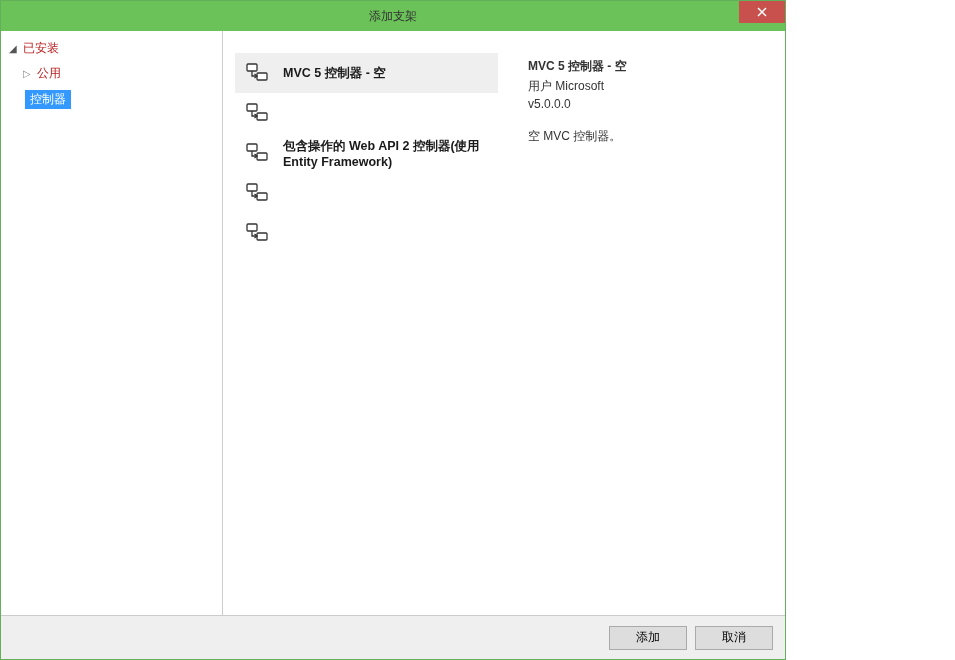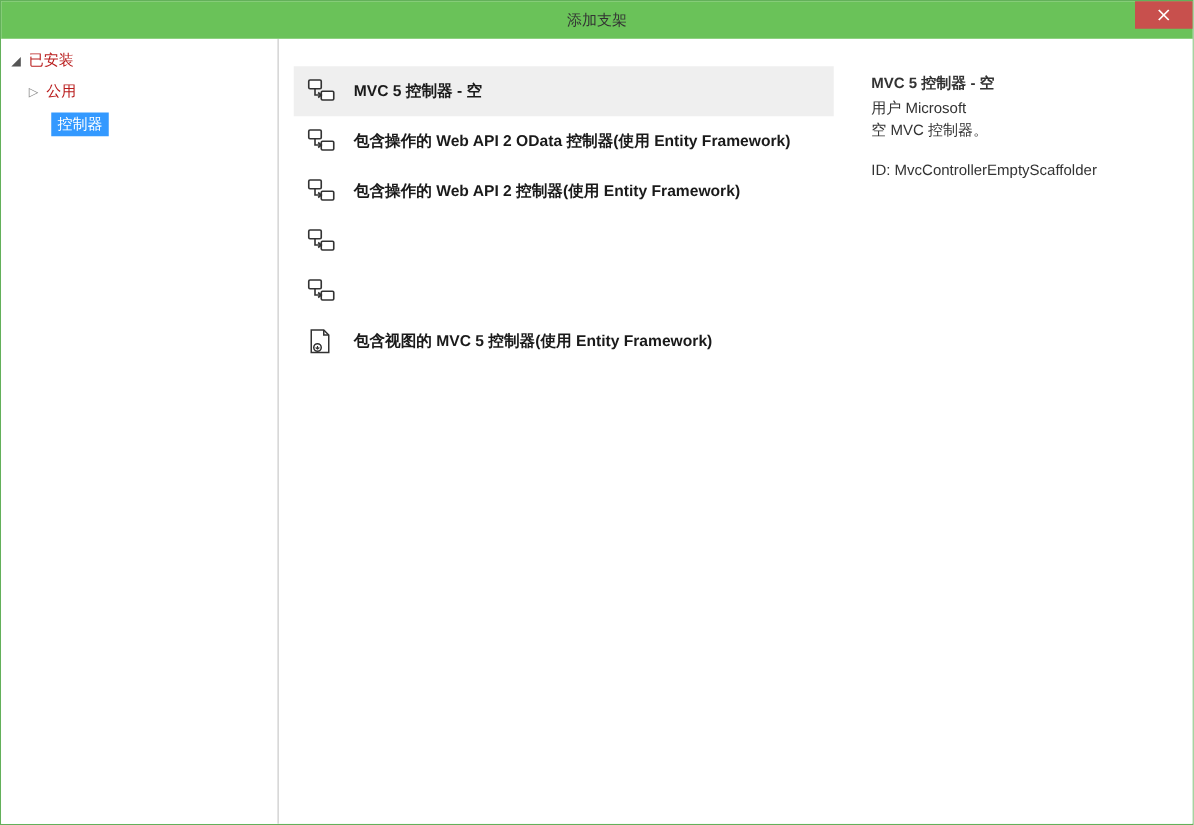--- a/index.html
+++ b/index.html
@@ -5,21 +5,21 @@
     * { box-sizing: border-box; margin: 0; padding: 0; }
     body {
       font-family: "Microsoft YaHei", "Segoe UI", sans-serif;
       font-size: 12px;
       background: #fff;
       width: 955px;
       height: 660px;
       overflow: hidden;
     }
     .window {
-      width: 955px;
+      width: 786px;
       height: 660px;
       border: 1px solid #63b05a;
       background: #fff;
       display: flex;
       flex-direction: column;
     }
     .titlebar {
       height: 30px;
       background: #6ac259;
       display: flex;
@@ -71,21 +71,21 @@
     .tree-arrow {
       width: 12px;
       display: inline-block;
       color: #555;
       font-size: 10px;
       margin-right: 2px;
     }
     .tree-label { color: #b91c1c; }
     .tree-level-1 { padding-left: 8px; }
     .tree-level-2 { padding-left: 22px; }
-    .tree-level-3 { padding-left: 40px; }
+    .tree-level-3 { padding-left: 24px; }
     .tree-selected {
       background: #3399ff;
       color: #fff;
       padding: 1px 5px;
       display: inline-block;
     }
     .content {
       flex: 1;
       display: flex;
       gap: 12px;
@@ -117,21 +117,21 @@
       font-size: 12.5px;
     }
     .details-panel {
       width: 265px;
       padding: 26px 18px 0 8px;
       font-size: 12px;
       color: #333;
       line-height: 1.5;
     }
     .details-title { font-weight: bold; margin-bottom: 2px; }
-    .details-desc { }
+    .details-desc { margin-top: 14px; }
     .details-id { margin-top: 14px; }
     .footer {
       height: 44px;
       border-top: 1px solid #ccc;
       background: #efefef;
       display: flex;
       align-items: center;
       justify-content: flex-end;
       padding-right: 12px;
       gap: 8px;
@@ -189,21 +189,20 @@
                 </svg></span>
               <span class="list-label">MVC 5 控制器 - 空</span>
             </div>
             <div class="list-item">
               <span class="list-icon"><svg viewBox="0 0 24 24" width="24" height="24">
                   <rect x="2" y="3" width="10" height="7" rx="1" fill="#fff" stroke="#333" stroke-width="1.3"></rect>
                   <rect x="12" y="12" width="10" height="7" rx="1" fill="#fff" stroke="#333" stroke-width="1.3"></rect>
                   <path d="M7 10 L7 15 L12 15" fill="none" stroke="#333" stroke-width="1.3"></path>
                   <path d="M9.5 13 L12 15 L9.5 17" fill="none" stroke="#333" stroke-width="1.3"></path>
                 </svg></span>
-              <span class="list-label">包含操作的 Web API 2 OData 控制器(使用 Entity Framework)</span>
             </div>
             <div class="list-item">
               <span class="list-icon"><svg viewBox="0 0 24 24" width="24" height="24">
                   <rect x="2" y="3" width="10" height="7" rx="1" fill="#fff" stroke="#333" stroke-width="1.3"></rect>
                   <rect x="12" y="12" width="10" height="7" rx="1" fill="#fff" stroke="#333" stroke-width="1.3"></rect>
                   <path d="M7 10 L7 15 L12 15" fill="none" stroke="#333" stroke-width="1.3"></path>
                   <path d="M9.5 13 L12 15 L9.5 17" fill="none" stroke="#333" stroke-width="1.3"></path>
                 </svg></span>
               <span class="list-label">包含操作的 Web API 2 控制器(使用 Entity Framework)</span>
             </div>
@@ -215,36 +214,31 @@
                   <path d="M9.5 13 L12 15 L9.5 17" fill="none" stroke="#333" stroke-width="1.3"></path>
                 </svg></span>
             </div>
             <div class="list-item">
               <span class="list-icon"><svg viewBox="0 0 24 24" width="24" height="24">
                   <rect x="2" y="3" width="10" height="7" rx="1" fill="#fff" stroke="#333" stroke-width="1.3"></rect>
                   <rect x="12" y="12" width="10" height="7" rx="1" fill="#fff" stroke="#333" stroke-width="1.3"></rect>
                   <path d="M7 10 L7 15 L12 15" fill="none" stroke="#333" stroke-width="1.3"></path>
                   <path d="M9.5 13 L12 15 L9.5 17" fill="none" stroke="#333" stroke-width="1.3"></path>
                 </svg></span>
-            </div>
-            <div class="list-item">
-              <span class="list-icon"><svg viewBox="0 0 24 24" width="24" height="24">
-                  <path d="M4 3 L14 3 L18 7 L18 21 L4 21 Z" fill="#fff" stroke="#333" stroke-width="1.2"></path>
-                  <path d="M14 3 L14 7 L18 7" fill="none" stroke="#333" stroke-width="1.2"></path>
-                  <circle cx="9" cy="17" r="3" fill="#fff" stroke="#333" stroke-width="1.2"></circle>
-                  <path d="M7.5 17 L9 18.2 L10.5 17 M9 15.8 L9 18.2" fill="none" stroke="#333" stroke-width="0.9"></path>
-                </svg></span>
-              <span class="list-label">包含视图的 MVC 5 控制器(使用 Entity Framework)</span>
             </div>
           </div>
 
         <div class="details-panel">
           <div class="details-title">MVC 5 控制器 - 空</div>
           <div>用户 Microsoft</div>
+          <div>v5.0.0.0</div>
           <div class="details-desc">空 MVC 控制器。</div>
-          <div class="details-id">ID: MvcControllerEmptyScaffolder</div>
         </div>
       </div>
 
     </div>
 
+    <div class="footer">
+      <button class="btn">添加</button>
+      <button class="btn">取消</button>
+    </div>
   </div>
 </div>
 
 </body></html>

